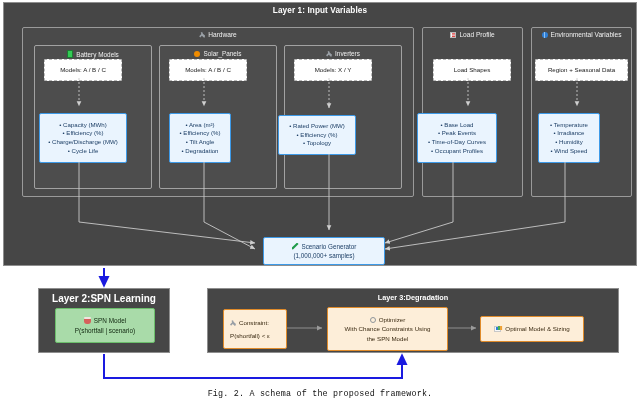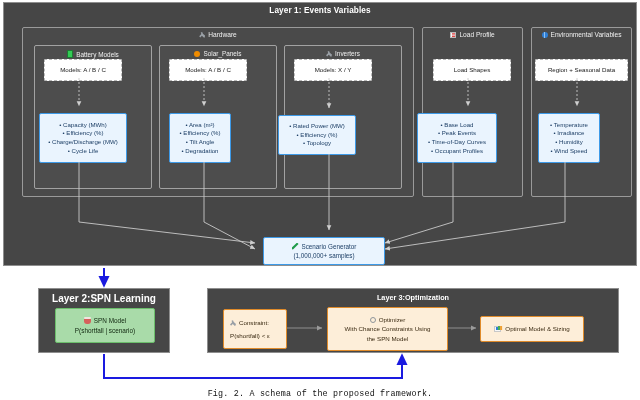--- a/index.html
+++ b/index.html
@@ -219,21 +219,21 @@
   .ic-bars { width:7px; height:6px; position:relative; background:#f7f7f7; border:0.5px solid #c8c8c8; box-sizing:border-box;}
   .ic-bars:before{content:""; position:absolute; left:1px; bottom:0.6px; width:1.4px; height:3px; background:#2f7fd6;}
   .ic-bars:after{content:""; position:absolute; left:3.1px; bottom:0.6px; width:1.4px; height:4.2px; background:#4caf50; box-shadow:2.1px 0 0 #f0a030, 0 0 0 transparent;}
 </style>
 </head>
 <body>
 
 <div class="canvas">
 
   <div id="layer1">
-    <div id="layer1-title">Layer 1: Events Variables</div>
+    <div id="layer1-title">Layer 1: Input Variables</div>
 
     <div class="group-box" style="left:18px; top:24px; width:392px; height:170px;">
       <div class="sub-title" style="top:3px; font-size:6.6px;">
         <span class="ic ic-wrench"></span><span>Hardware</span>
       </div>
 
       <div class="sub-box" style="left:11px; top:17px; width:118px; height:144px;">
         <div class="sub-title">
           <span class="ic ic-battery"></span><span>Battery Models</span>
         </div>
@@ -316,21 +316,21 @@
     <div id="layer2-title">Layer 2:SPN Learning</div>
     <div id="spn-model">
       <div>
         <span class="ic ic-mug" style="display:inline-block;vertical-align:-1px;margin-right:3px;"></span><span>SPN Model</span>
       </div>
       <div>P(shortfall | scenario)</div>
     </div>
   </div>
 
   <div id="layer3">
-    <div id="layer3-title">Layer 3:Optimization</div>
+    <div id="layer3-title">Layer 3:Degradation</div>
 
     <div class="node-orange" style="left:15px; top:20px; width:64px; height:40px; align-items:flex-start; padding-left:6px;">
       <div style="text-align:left;">
         <span class="ic ic-wrench" style="display:inline-block;vertical-align:-1px;margin-right:3px;"></span><span>Constraint:</span>
       </div>
       <div style="text-align:left; margin-top:3px;">P(shortfall) &lt; ε</div>
     </div>
 
     <div class="node-orange" style="left:119px; top:18px; width:121px; height:44px;">
       <div>

